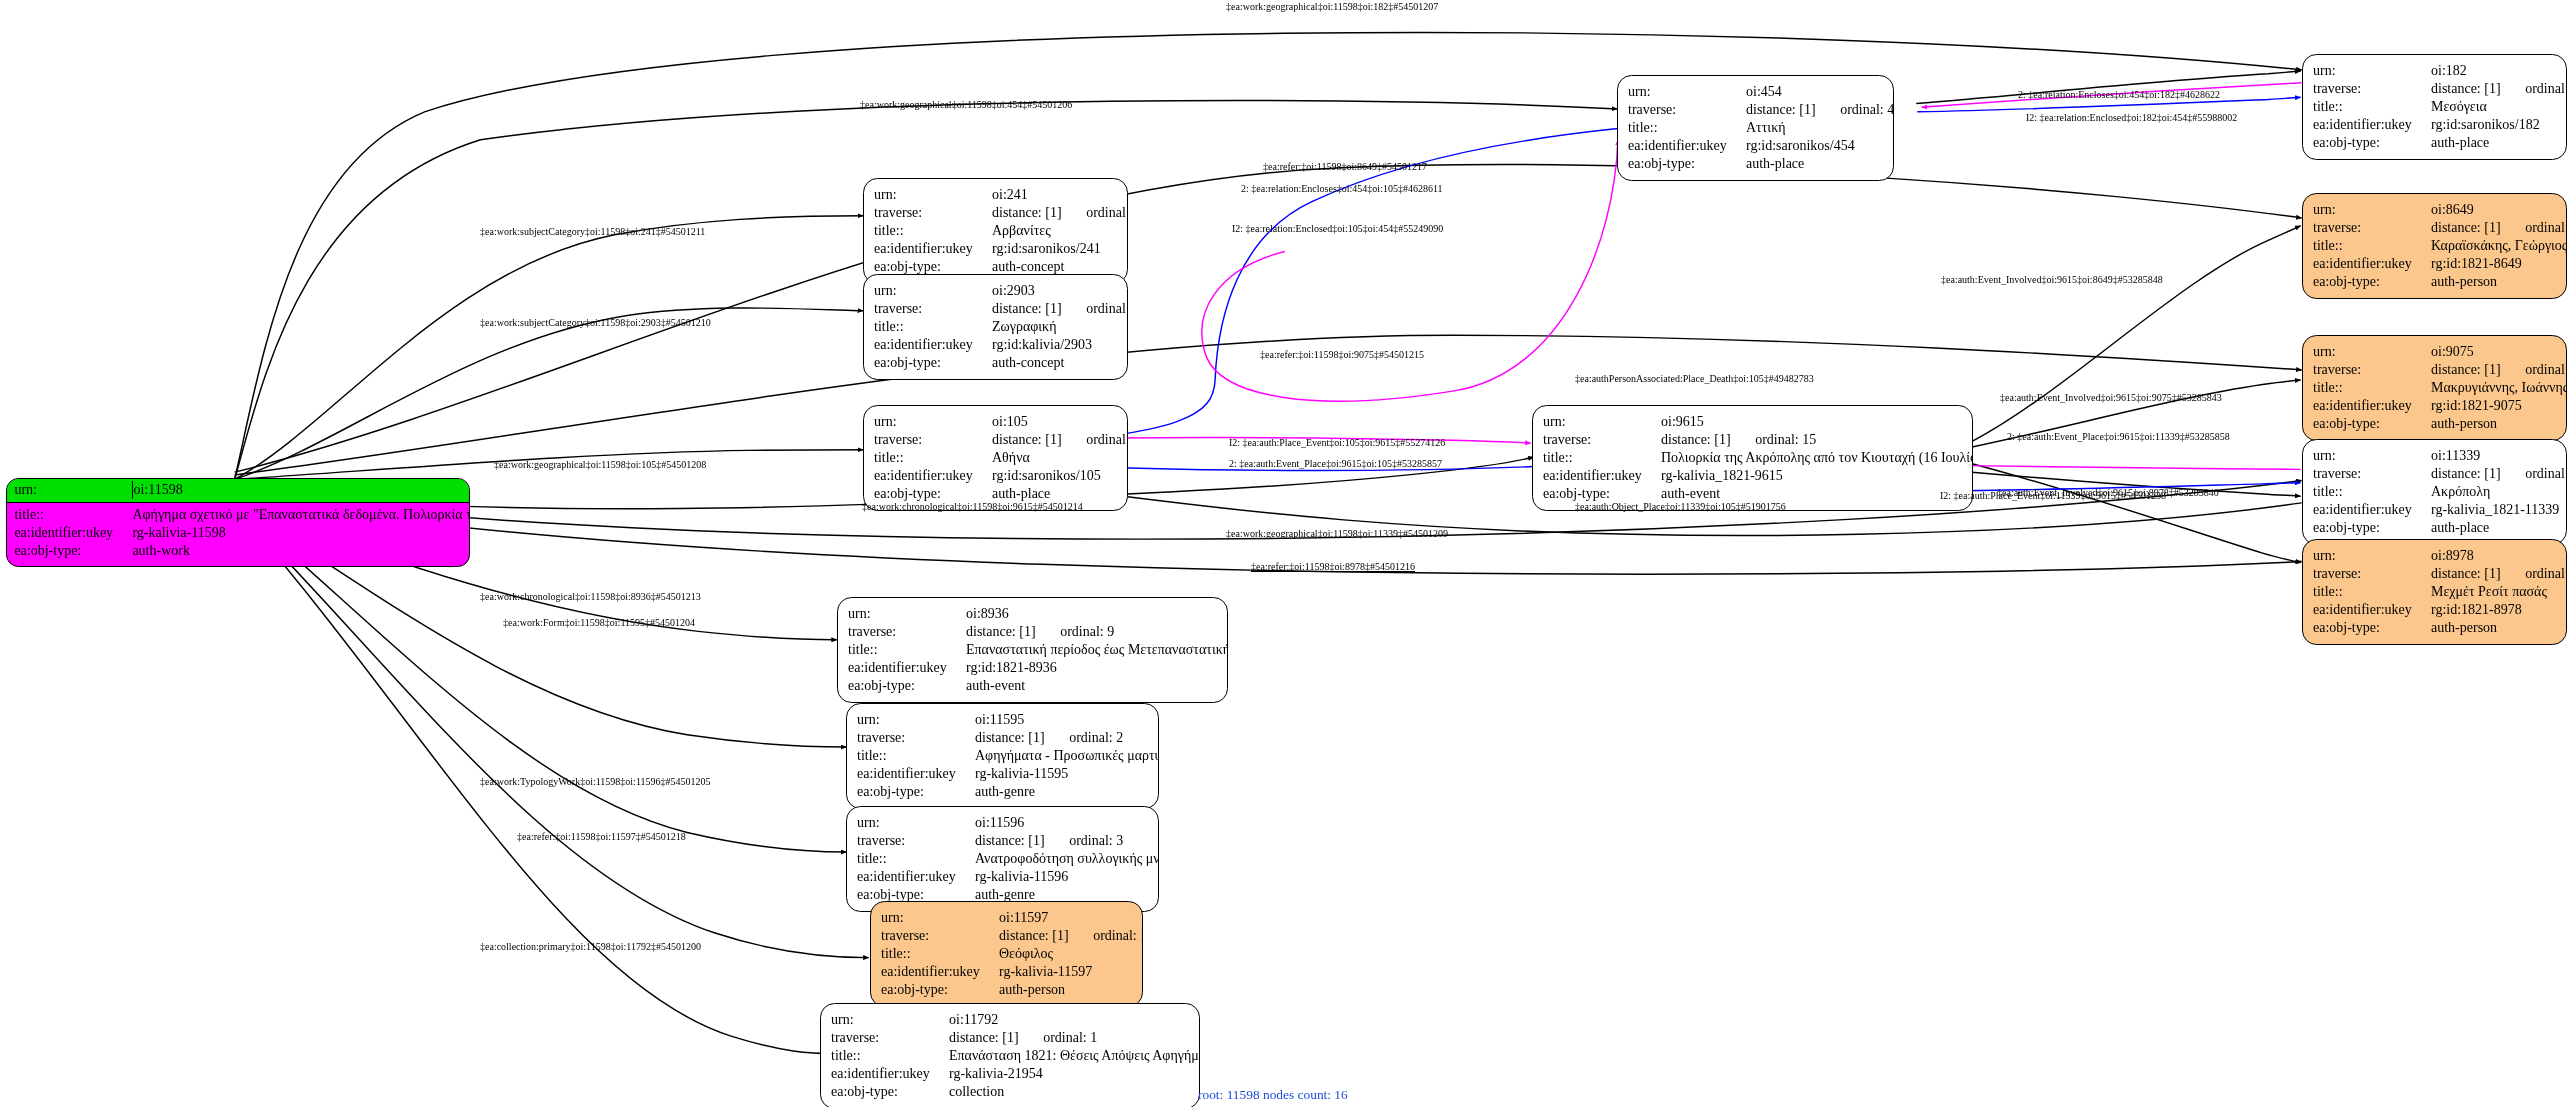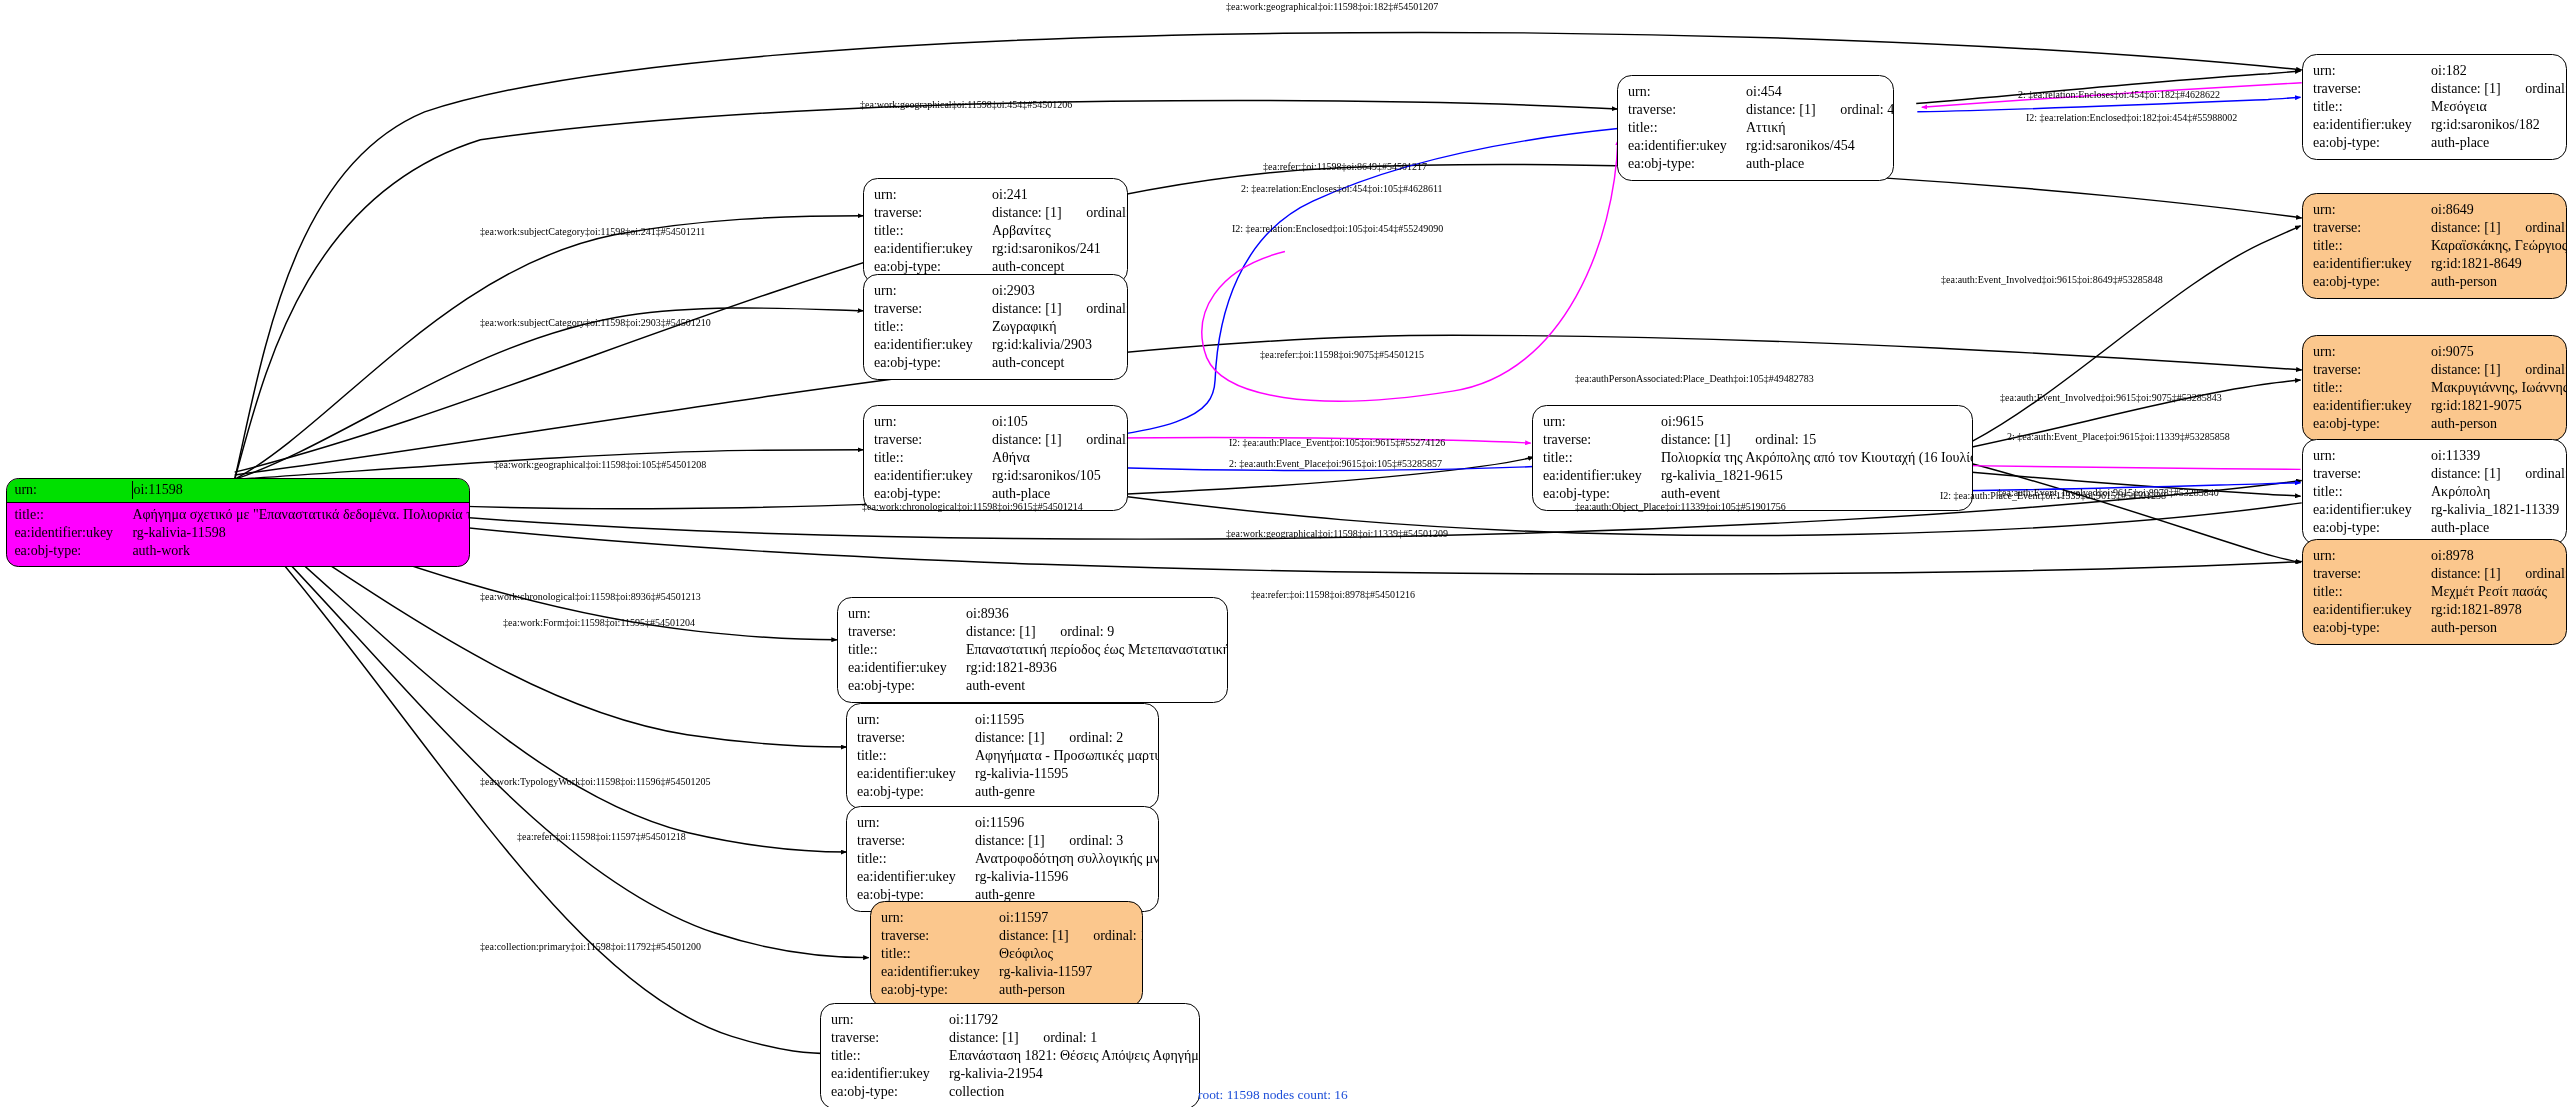--- a/index.html
+++ b/index.html
@@ -511,21 +511,21 @@
   <div class="elabel" style="left:2000px;top:392px;">‡ea:auth:Event_Involved‡oi:9615‡oi:9075‡#53285843</div>
   <div class="elabel" style="left:494px;top:459px;">‡ea:work:geographical‡oi:11598‡oi:105‡#54501208</div>
   <div class="elabel" style="left:1229px;top:437px;">I2: ‡ea:auth:Place_Event‡oi:105‡oi:9615‡#55274126</div>
   <div class="elabel" style="left:1229px;top:458px;">2: ‡ea:auth:Event_Place‡oi:9615‡oi:105‡#53285857</div>
   <div class="elabel" style="left:2007px;top:431px;">2: ‡ea:auth:Event_Place‡oi:9615‡oi:11339‡#53285858</div>
   <div class="elabel" style="left:1940px;top:458px;margin-top:32px;">I2: ‡ea:auth:Place_Event‡oi:11339‡oi:9615‡#54501238</div>
   <div class="elabel" style="left:1997px;top:487px;">‡ea:auth:Event_Involved‡oi:9615‡oi:8978‡#53285840</div>
   <div class="elabel" style="left:862px;top:501px;">‡ea:work:chronological‡oi:11598‡oi:9615‡#54501214</div>
   <div class="elabel" style="left:1575px;top:501px;">‡ea:auth:Object_Place‡oi:11339‡oi:105‡#51901756</div>
   <div class="elabel" style="left:1226px;top:528px;">‡ea:work:geographical‡oi:11598‡oi:11339‡#54501209</div>
-  <div class="elabel" style="left:1251px;top:589px;">‡ea:refer:‡oi:11598‡oi:8978‡#54501216</div>
+  <div class="elabel" style="left:1251px;top:561px;text-decoration:underline;">‡ea:refer:‡oi:11598‡oi:8978‡#54501216</div>
   <div class="elabel" style="left:480px;top:591px;">‡ea:work:chronological‡oi:11598‡oi:8936‡#54501213</div>
   <div class="elabel" style="left:503px;top:617px;">‡ea:work:Form‡oi:11598‡oi:11595‡#54501204</div>
   <div class="elabel" style="left:480px;top:728px;margin-top:48px;">‡ea:work:TypologyWork‡oi:11598‡oi:11596‡#54501205</div>
   <div class="elabel" style="left:517px;top:831px;">‡ea:refer:‡oi:11598‡oi:11597‡#54501218</div>
   <div class="elabel" style="left:480px;top:941px;">‡ea:collection:primary‡oi:11598‡oi:11792‡#54501200</div>
 
   <div class="footer" style="left:1198px;top:1087px;">root: 11598 nodes count: 16</div>
 
 </div>
 

